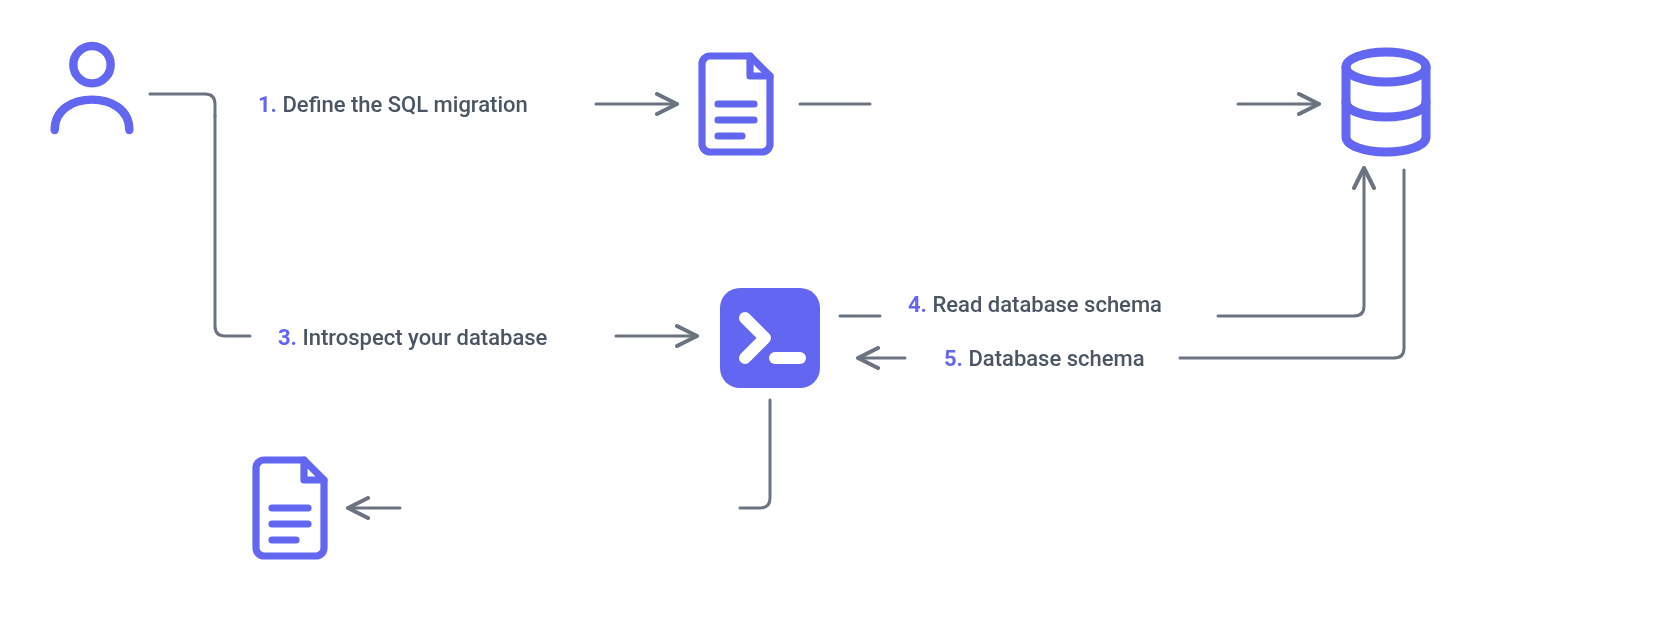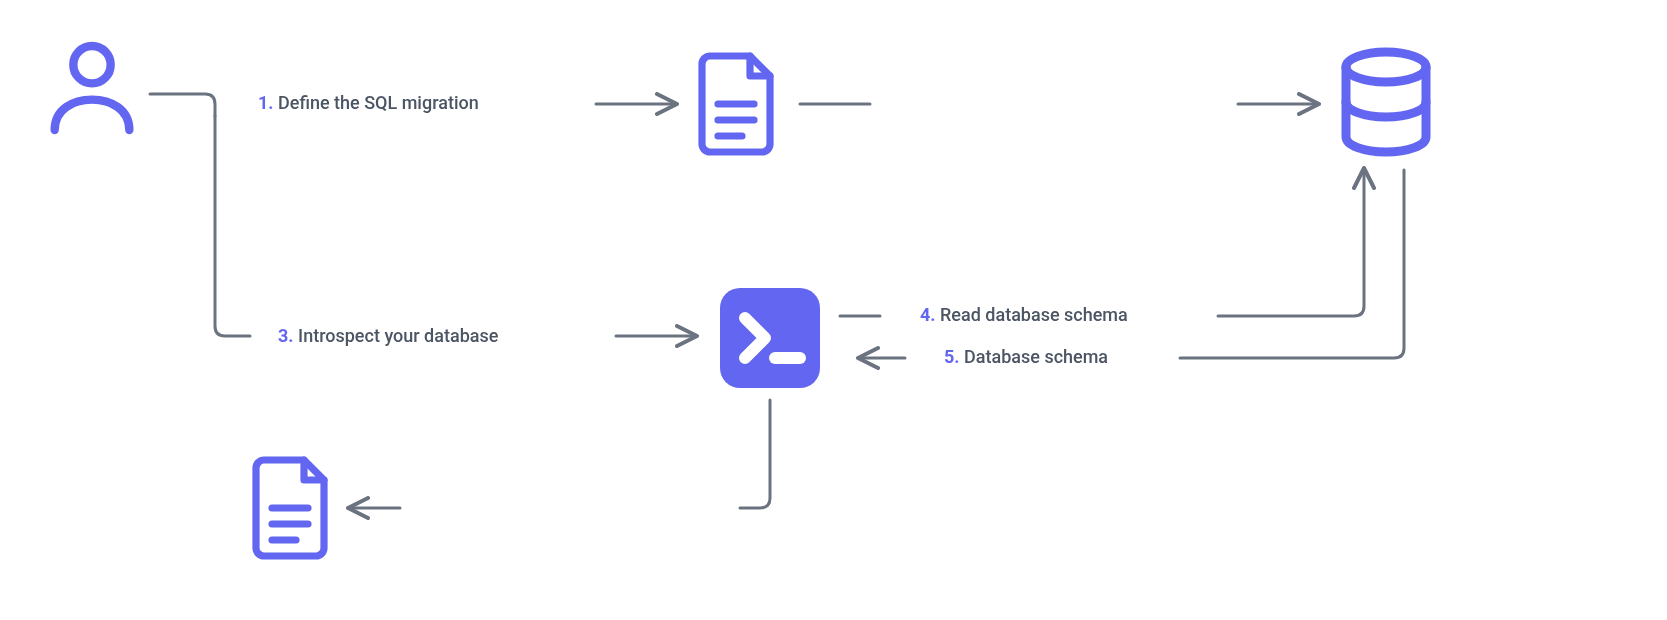--- a/index.html
+++ b/index.html
@@ -13,21 +13,21 @@
   .canvas {
     position: relative;
     width: 1667px;
     height: 620px;
   }
   .icon-pos {
     position: absolute;
   }
   .step-label {
     position: absolute;
-    font-size: 18px;
+    font-size: 22px;
     color: #4B5563;
     white-space: nowrap;
   }
   .step-num {
     font-weight: 700;
     color: #6366F1;
   }
   .step-text {
     font-weight: 500;
     color: #4B5563;
@@ -111,21 +111,21 @@
     <span class="step-num">1.</span>
     <span class="step-text">Define the SQL migration</span>
   </div>
 
 
   <div class="step-label" style="left:278px; top:325px;">
     <span class="step-num">3.</span>
     <span class="step-text">Introspect your database</span>
   </div>
 
-  <div class="step-label" style="left:908px; top:304px;margin-left:12px;">
+  <div class="step-label" style="left:908px; top:292px;">
     <span class="step-num">4.</span>
     <span class="step-text">Read database schema</span>
   </div>
 
   <div class="step-label" style="left:944px; top:346px;">
     <span class="step-num">5.</span>
     <span class="step-text">Database schema</span>
   </div>
 
 

